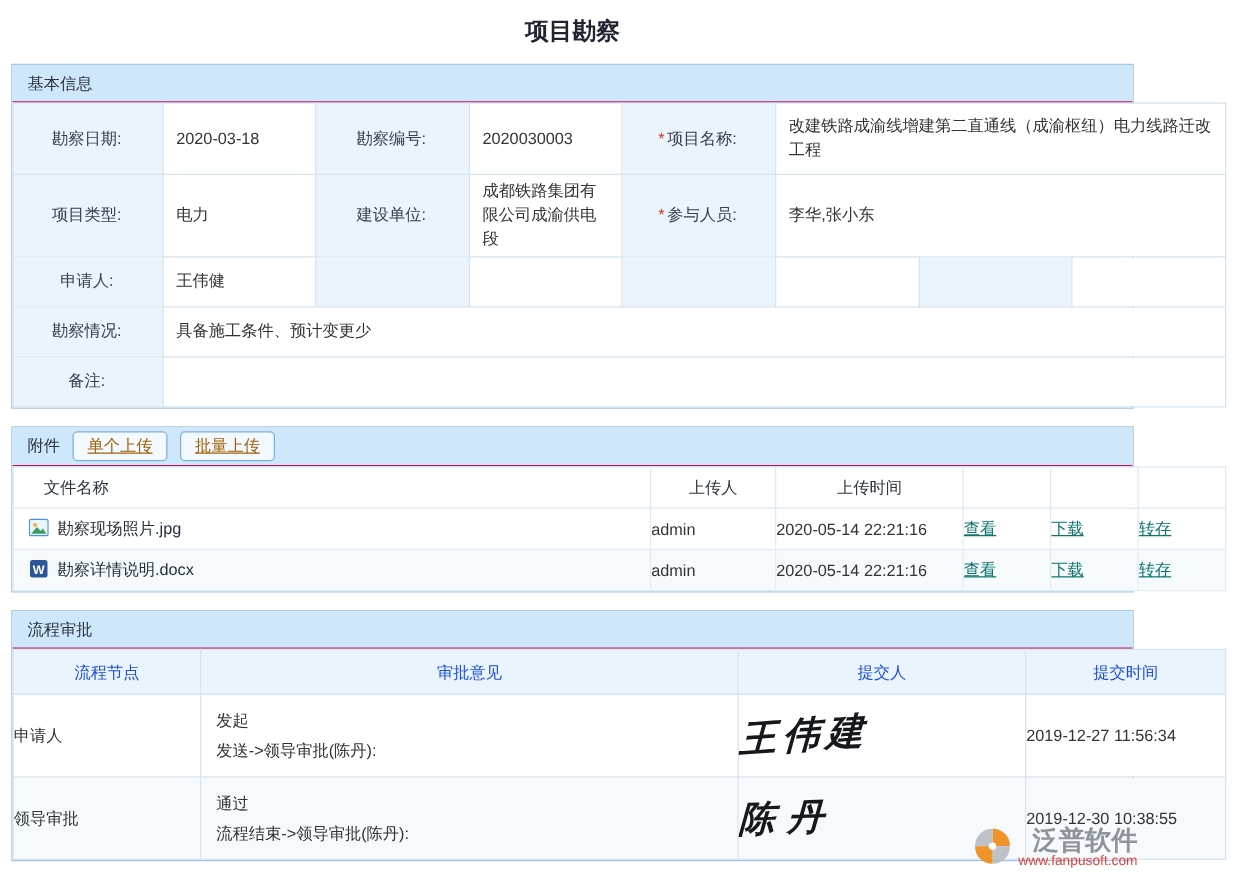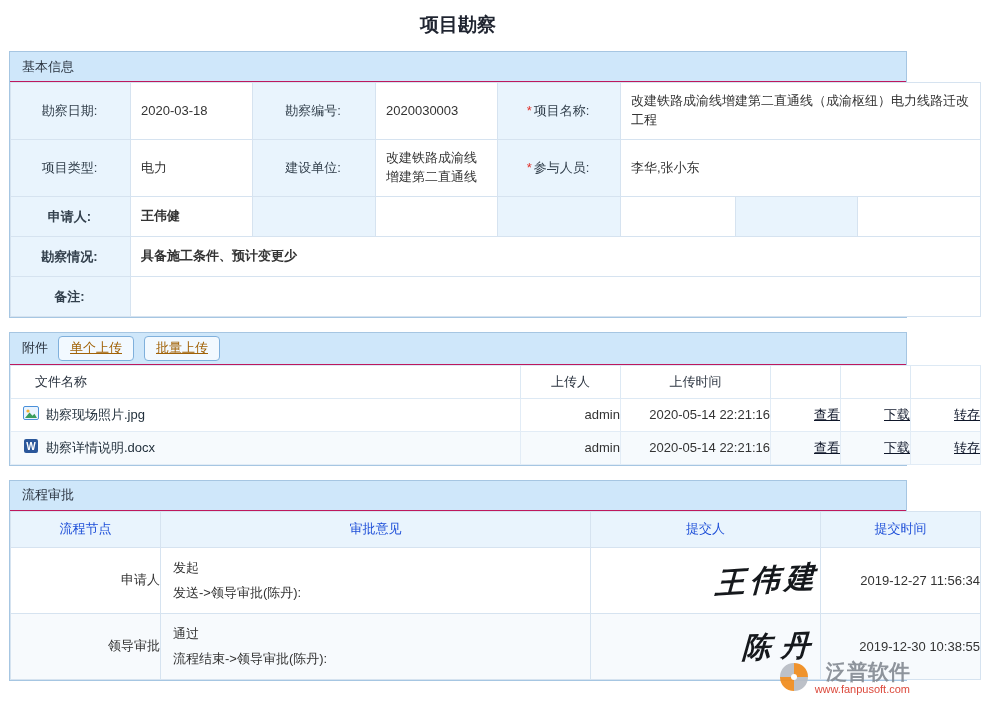--- a/index.html
+++ b/index.html
@@ -23,39 +23,39 @@
   }
   table { border-collapse:collapse; width:100%; table-layout:fixed; }
   td, th { border:1px solid #d6e3f0; font-weight:normal; overflow:hidden; }
 
   
   .info-table td.label {
     background:#e9f4fd; text-align:center; padding:4px 6px 4px 4px; color:#33404d;
   }
   .info-table td.value { background:#fff; text-align:left; padding:4px 10px; line-height:1.45; }
   .info-table tr.r-tall td { height:57px; }
-  .info-table tr.r-mid td { height:40px;font-weight:bold; }
+  .info-table tr.r-mid td { height:40px; }
   .star { color:#e0312b; margin-right:2px; }
 
   
   .upload-btn {
     display:inline-block; border:1px solid #7fb0dc; background:#f2f9ff;
     color:#a16207; text-decoration:underline; border-radius:4px;
     padding:3px 11px; cursor:pointer; line-height:1.3;
   }
   .att-table th {
     background:#fff; height:33px; color:#2b3440; border-color:#dde9f4;
   }
   .att-table th.file-col { text-align:left; padding-left:24px; }
   .att-table td { height:33px; background:#fff; border-color:#e2ecf6; }
   .att-table tr.alt td { background:#f6fafd; }
   .file-cell { display:flex; align-items:center; gap:7px; padding-left:12px; }
   .file-cell .fname { color:#22303c; }
-  .c-center { text-align:right; }
-  a.op-link { color:#0f172a; text-decoration:underline; cursor:pointer;margin-left:40px; }
+  .c-center { text-align:left; }
+  a.op-link { color:#0f766e; text-decoration:underline; cursor:pointer; }
 
   
   .appr-table th { background:#e9f4fd; height:36px; color:#1d4ed8; }
   .appr-table td { background:#fff; }
   .appr-table tr.alt td { background:#f7fafd; }
   .appr-table tr.data-row td { height:66px; }
   .opinion-cell { padding:8px 12px; text-align:left; vertical-align:middle; }
   .opinion-cell div { line-height:1.2; }
   .opinion-cell .l1 { margin-bottom:9px; }
   .signature {
@@ -103,21 +103,21 @@
         <td class="value">2020-03-18</td>
         <td class="label">勘察编号:</td>
         <td class="value">2020030003</td>
         <td class="label"><span class="star">*</span><span>项目名称:</span></td>
         <td class="value" colspan="3">改建铁路成渝线增建第二直通线（成渝枢纽）电力线路迁改工程</td>
       </tr>
       <tr class="r-tall">
         <td class="label">项目类型:</td>
         <td class="value">电力</td>
         <td class="label">建设单位:</td>
-        <td class="value">改建铁路成渝线增建第二直通线</td>
+        <td class="value">成都铁路集团有限公司成渝供电段</td>
         <td class="label"><span class="star">*</span><span>参与人员:</span></td>
         <td class="value" colspan="3">李华,张小东</td>
       </tr>
       <tr class="r-mid">
         <td class="label">申请人:</td>
         <td class="value">王伟健</td>
         <td class="label"></td>
         <td class="value"></td>
         <td class="label"></td>
         <td class="value"></td>

